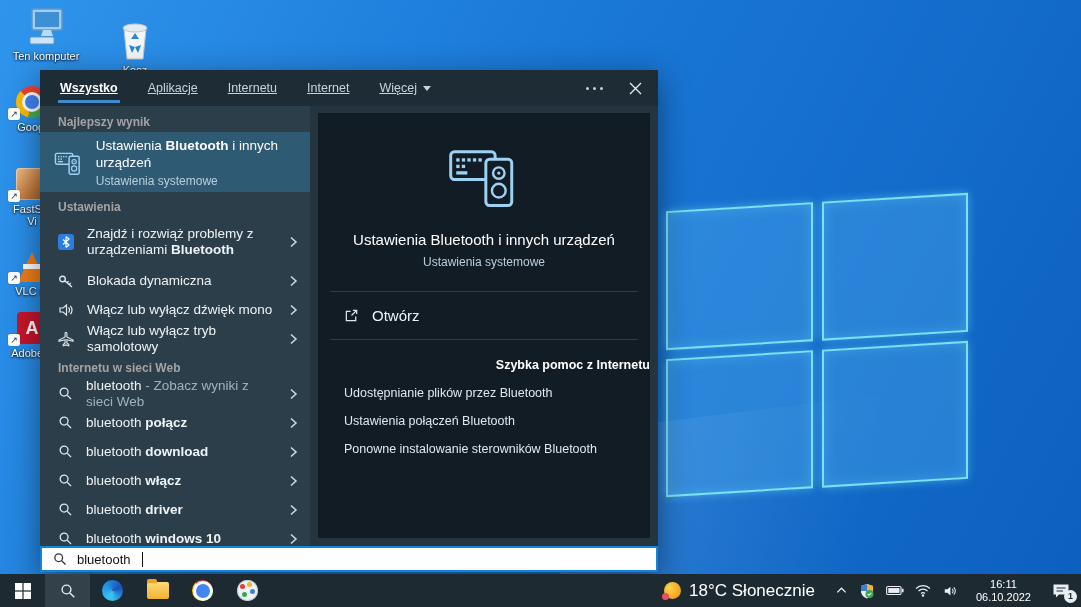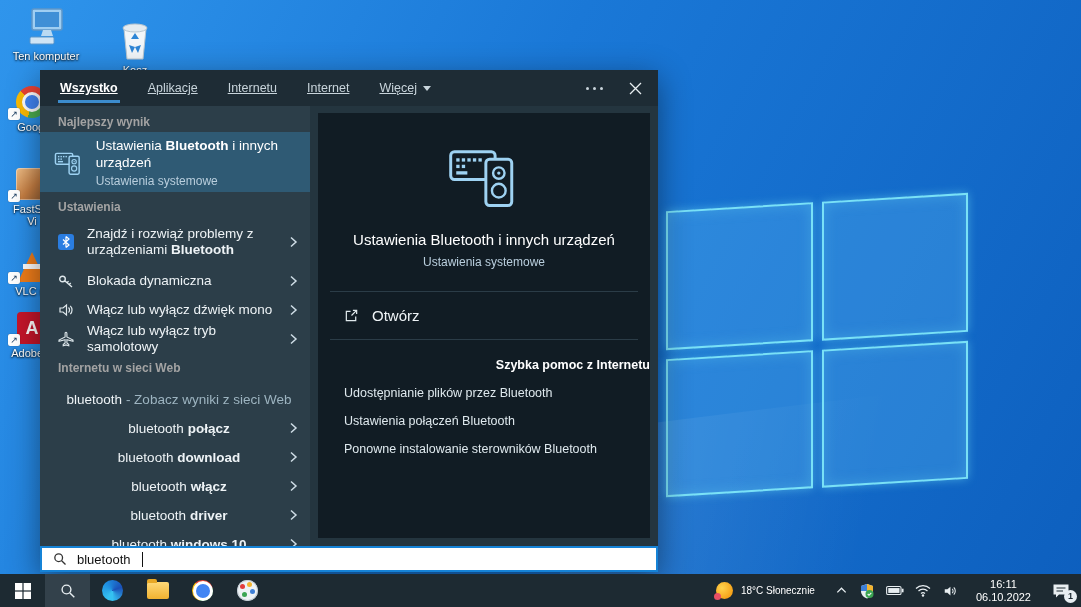--- a/index.html
+++ b/index.html
@@ -50,21 +50,21 @@
   .left-col { width:270px; flex:none; }
   .sec-h { font-size:12px; font-weight:bold; color:#a3a3a3; padding:8px 0 5px 18px; height:26px; }
   .sec-h.first { height:26px; padding-top:9px; }
 
   .row { display:flex; align-items:center; padding:0 10px 0 18px; gap:13px; cursor:pointer; }
   .row .txt { font-size:13.5px; color:#eef3f6; flex:1; line-height:16px; }
   .row .dim { color:#9db4c0; }
   .row .chev { flex:none; margin-left:auto; }
   .row.h29 { height:29px; }
   .row.h48 { height:48px; }
-  .sugg { height:29px;flex-direction:column; }
+  .sugg { height:29px; }
 
   .best-row { display:flex; align-items:center; gap:13px; padding:0 10px 0 14px; height:60px; background:#2f5a74; cursor:pointer; }
   .best-texts .t { font-size:13.5px; line-height:17px; color:#fff; }
   .best-texts .s { font-size:12px; color:#b9cedd; margin-top:3px; }
 
   .right-col { flex:1; background:#24353f; padding:7px 8px 8px 8px; }
   .card { background:#111c24; height:100%; }
   .prev-head { text-align:center; padding-top:24px; }
   .prev-title { font-size:15px; color:#fff; margin-top:16px; }
   .prev-sub { font-size:12px; color:#b9cedd; margin-top:7px; }
@@ -82,21 +82,21 @@
 
   
   .taskbar { position:absolute; left:0; bottom:0; width:100%; height:33px; background:#1d2a32;
     display:flex; align-items:center; z-index:10; color:#fff; }
   .tb-btn { width:45px; height:33px; display:flex; align-items:center; justify-content:center; cursor:pointer; }
   .tb-btn.pressed { background:#33414b; }
   .tb-spacer { flex:1; }
   .weather { display:flex; align-items:center; gap:8px; padding:0 12px; cursor:pointer; }
   .sun { width:17px; height:17px; border-radius:50%; background:radial-gradient(circle at 35% 35%,#ffd34d,#f5a31a 70%); position:relative; }
   .sun::after { content:""; position:absolute; left:-2px; bottom:-1px; width:7px; height:7px; border-radius:50%; background:#e94f64; }
-  .weather .wtxt { font-size:10px; }
+  .weather .wtxt { font-size:17px; }
   .tray { display:flex; align-items:center; gap:11px; padding:0 8px; }
   .tray svg { cursor:pointer; }
   .clock { text-align:center; font-size:11px; line-height:13px; padding:0 10px; cursor:pointer; }
   .notif { position:relative; width:40px; height:33px; display:flex; align-items:center; justify-content:center; cursor:pointer; }
   .notif .nbadge { position:absolute; right:4px; bottom:4px; width:13px; height:13px; border-radius:50%;
     background:#e8eef2; color:#1d2a32; font-size:9px; line-height:13px; text-align:center; font-weight:bold; }
 
   .edge-ball { width:21px; height:21px; border-radius:50%;
     background:conic-gradient(from 210deg,#35c1f1,#1e8ee0,#1a50b8,#35c1f1 330deg); }
   .folder { width:22px; height:17px; position:relative; background:linear-gradient(#ffd978,#f2b230); border-radius:2px; }

